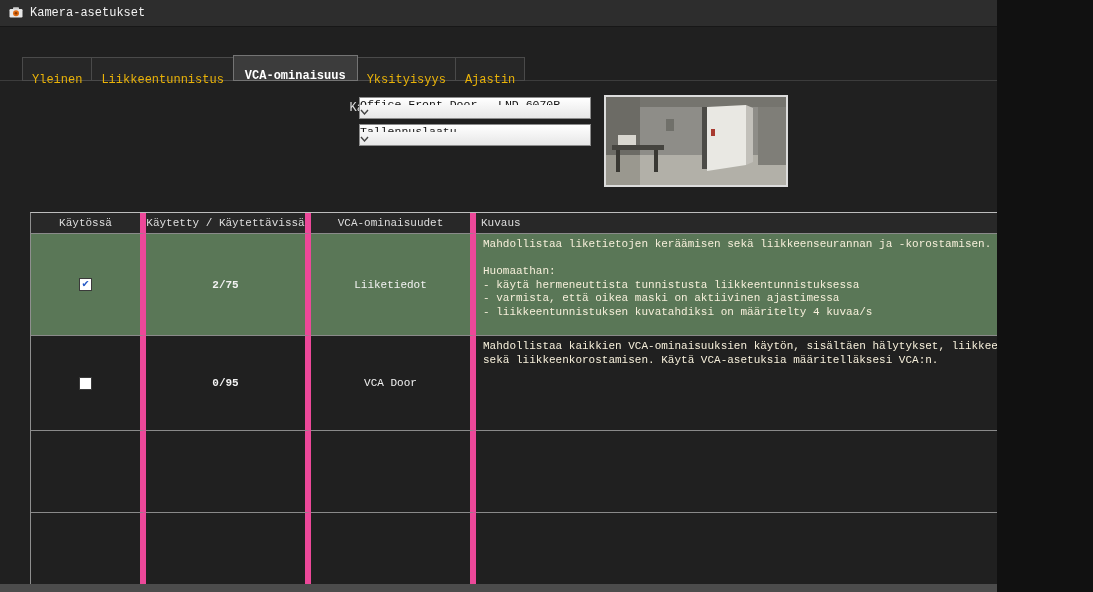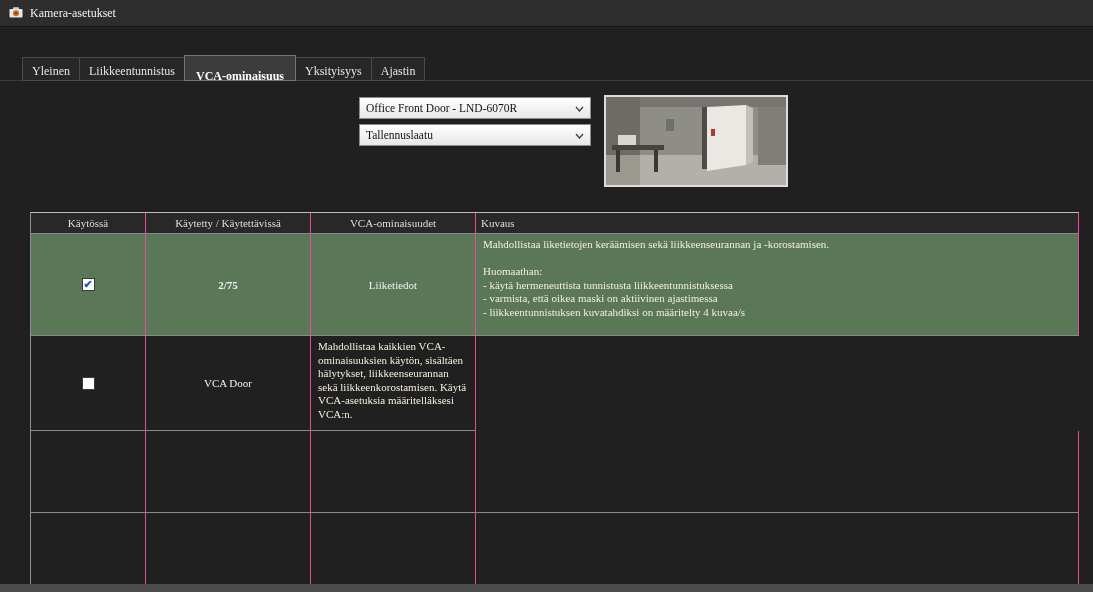--- a/index.html
+++ b/index.html
@@ -1,71 +1,71 @@
 <!DOCTYPE html>
 <html><head>
 <meta charset="utf-8">
 <style>
   * { margin:0; padding:0; box-sizing:border-box; }
   html,body { background:#111; }
   .window {
-    position:relative; width:1093px; height:592px; overflow:hidden;
-    background:#202020; font-family:Liberation Serif, serif;
+    position:relative; width:997px; height:592px; overflow:hidden;
+    background:#202020; font-family:Liberation Mono, monospace;
     color:#e6e6e6;
   }
   
   .titlebar {
     position:absolute; top:0; left:0; right:0; height:27px;
     background:#2d2d2d; border-bottom:1px solid #171717;
     display:flex; align-items:center; gap:7px; padding-left:9px;
   }
   .titlebar .title { font-size:12px; color:#f2f2f2; }
   .app-icon { width:14px; height:14px; display:inline-flex; }
   
   .tabbar {
     position:absolute; top:56px; left:22px; height:25px;
     display:flex; align-items:flex-end;
   }
   .tabline { position:absolute; top:80px; left:0; right:0; height:1px; background:#3c3c3c; }
   .tab {
-    height:24px; line-height:22px; padding:2px 9px; font-size:12px;
-    color:#e5e5e5; background:#272727; border:1px solid #4a4a4a;
+    height:24px; line-height:22px; padding:11px 9px; font-size:12px;
+    color:#eab308; background:#272727; border:1px solid #4a4a4a;
     margin-right:-1px; cursor:default; white-space:nowrap;
   }
   .tab.active {
     height:26px; line-height:24px; padding:8px 11px;
     background:#3c3c3c; border-color:#747474; color:#ffffff; font-weight:bold;
     position:relative; z-index:2;
   }
   
   .form-label {
     position:absolute; left:0; width:352px; text-align:right;
     font-size:12px; color:#e0e0e0;
   }
   .combo {
     position:absolute; left:359px; width:232px; height:22px;
     background:linear-gradient(#ffffff,#e7e7e7); border:1px solid #8c8c8c;
-    display:flex; align-items:center; justify-content:space-between;
-    padding:0 6px; font-size:11.5px; color:#111; cursor:default;
+    display:flex; align-items:flex-start; justify-content:space-between;
+    padding:0 0; font-size:11.5px; color:#111; cursor:default;flex-direction:column;
   }
   .combo .val { overflow:hidden; white-space:nowrap; }
   .preview {
     position:absolute; top:95px; left:604px; width:184px; height:92px;
     border:2px solid #dcdcdc; background:#8e8d88;
   }
   .preview svg { display:block; width:100%; height:100%; }
   
   .table {
     position:absolute; left:30px; top:212px; width:1049px;
     border-top:1px solid #bdbdbd; border-left:1px solid #8f8f8f;
     font-size:11px;
   }
   .trow { display:grid; grid-template-columns:115px 165px 165px 1fr; }
   .cell {
-    border-right:1px solid #ec4899; border-bottom:1px solid #8a8a8a;
+    border-right:6px solid #ec4899; border-bottom:1px solid #8a8a8a;
     min-height:100%;
   }
   .thead .cell {
     height:21px; background:#282828; color:#dedede;
     display:flex; align-items:center; justify-content:center;
   }
   .thead .cell.h-desc { justify-content:flex-start; padding-left:5px;text-align:center; }
   .r-data { background:transparent; }
   .r-data.selected { background:#5a7757; }
   .c-check { display:flex; align-items:center; justify-content:center; }
@@ -175,20 +175,21 @@
 Huomaathan:
 - käytä hermeneuttista tunnistusta liikkeentunnistuksessa
 - varmista, että oikea maski on aktiivinen ajastimessa
 - liikkeentunnistuksen kuvatahdiksi on määritelty 4 kuvaa/s</div>
     </div>
 
     <div class="trow r-data row2">
       <div class="cell c-check">
         <span class="checkbox"></span>
       </div>
+      <div class="cell c-usage">0/95</div>
       <div class="cell c-feature">VCA Door</div>
       <div class="cell c-desc">Mahdollistaa kaikkien VCA-ominaisuuksien käytön, sisältäen hälytykset, liikkeenseurannan sekä liikkeenkorostamisen. Käytä VCA-asetuksia määritelläksesi VCA:n.</div>
     </div>
 
     <div class="trow row3">
       <div class="cell"></div>
       <div class="cell"></div>
       <div class="cell"></div>
       <div class="cell"></div>
     </div>

